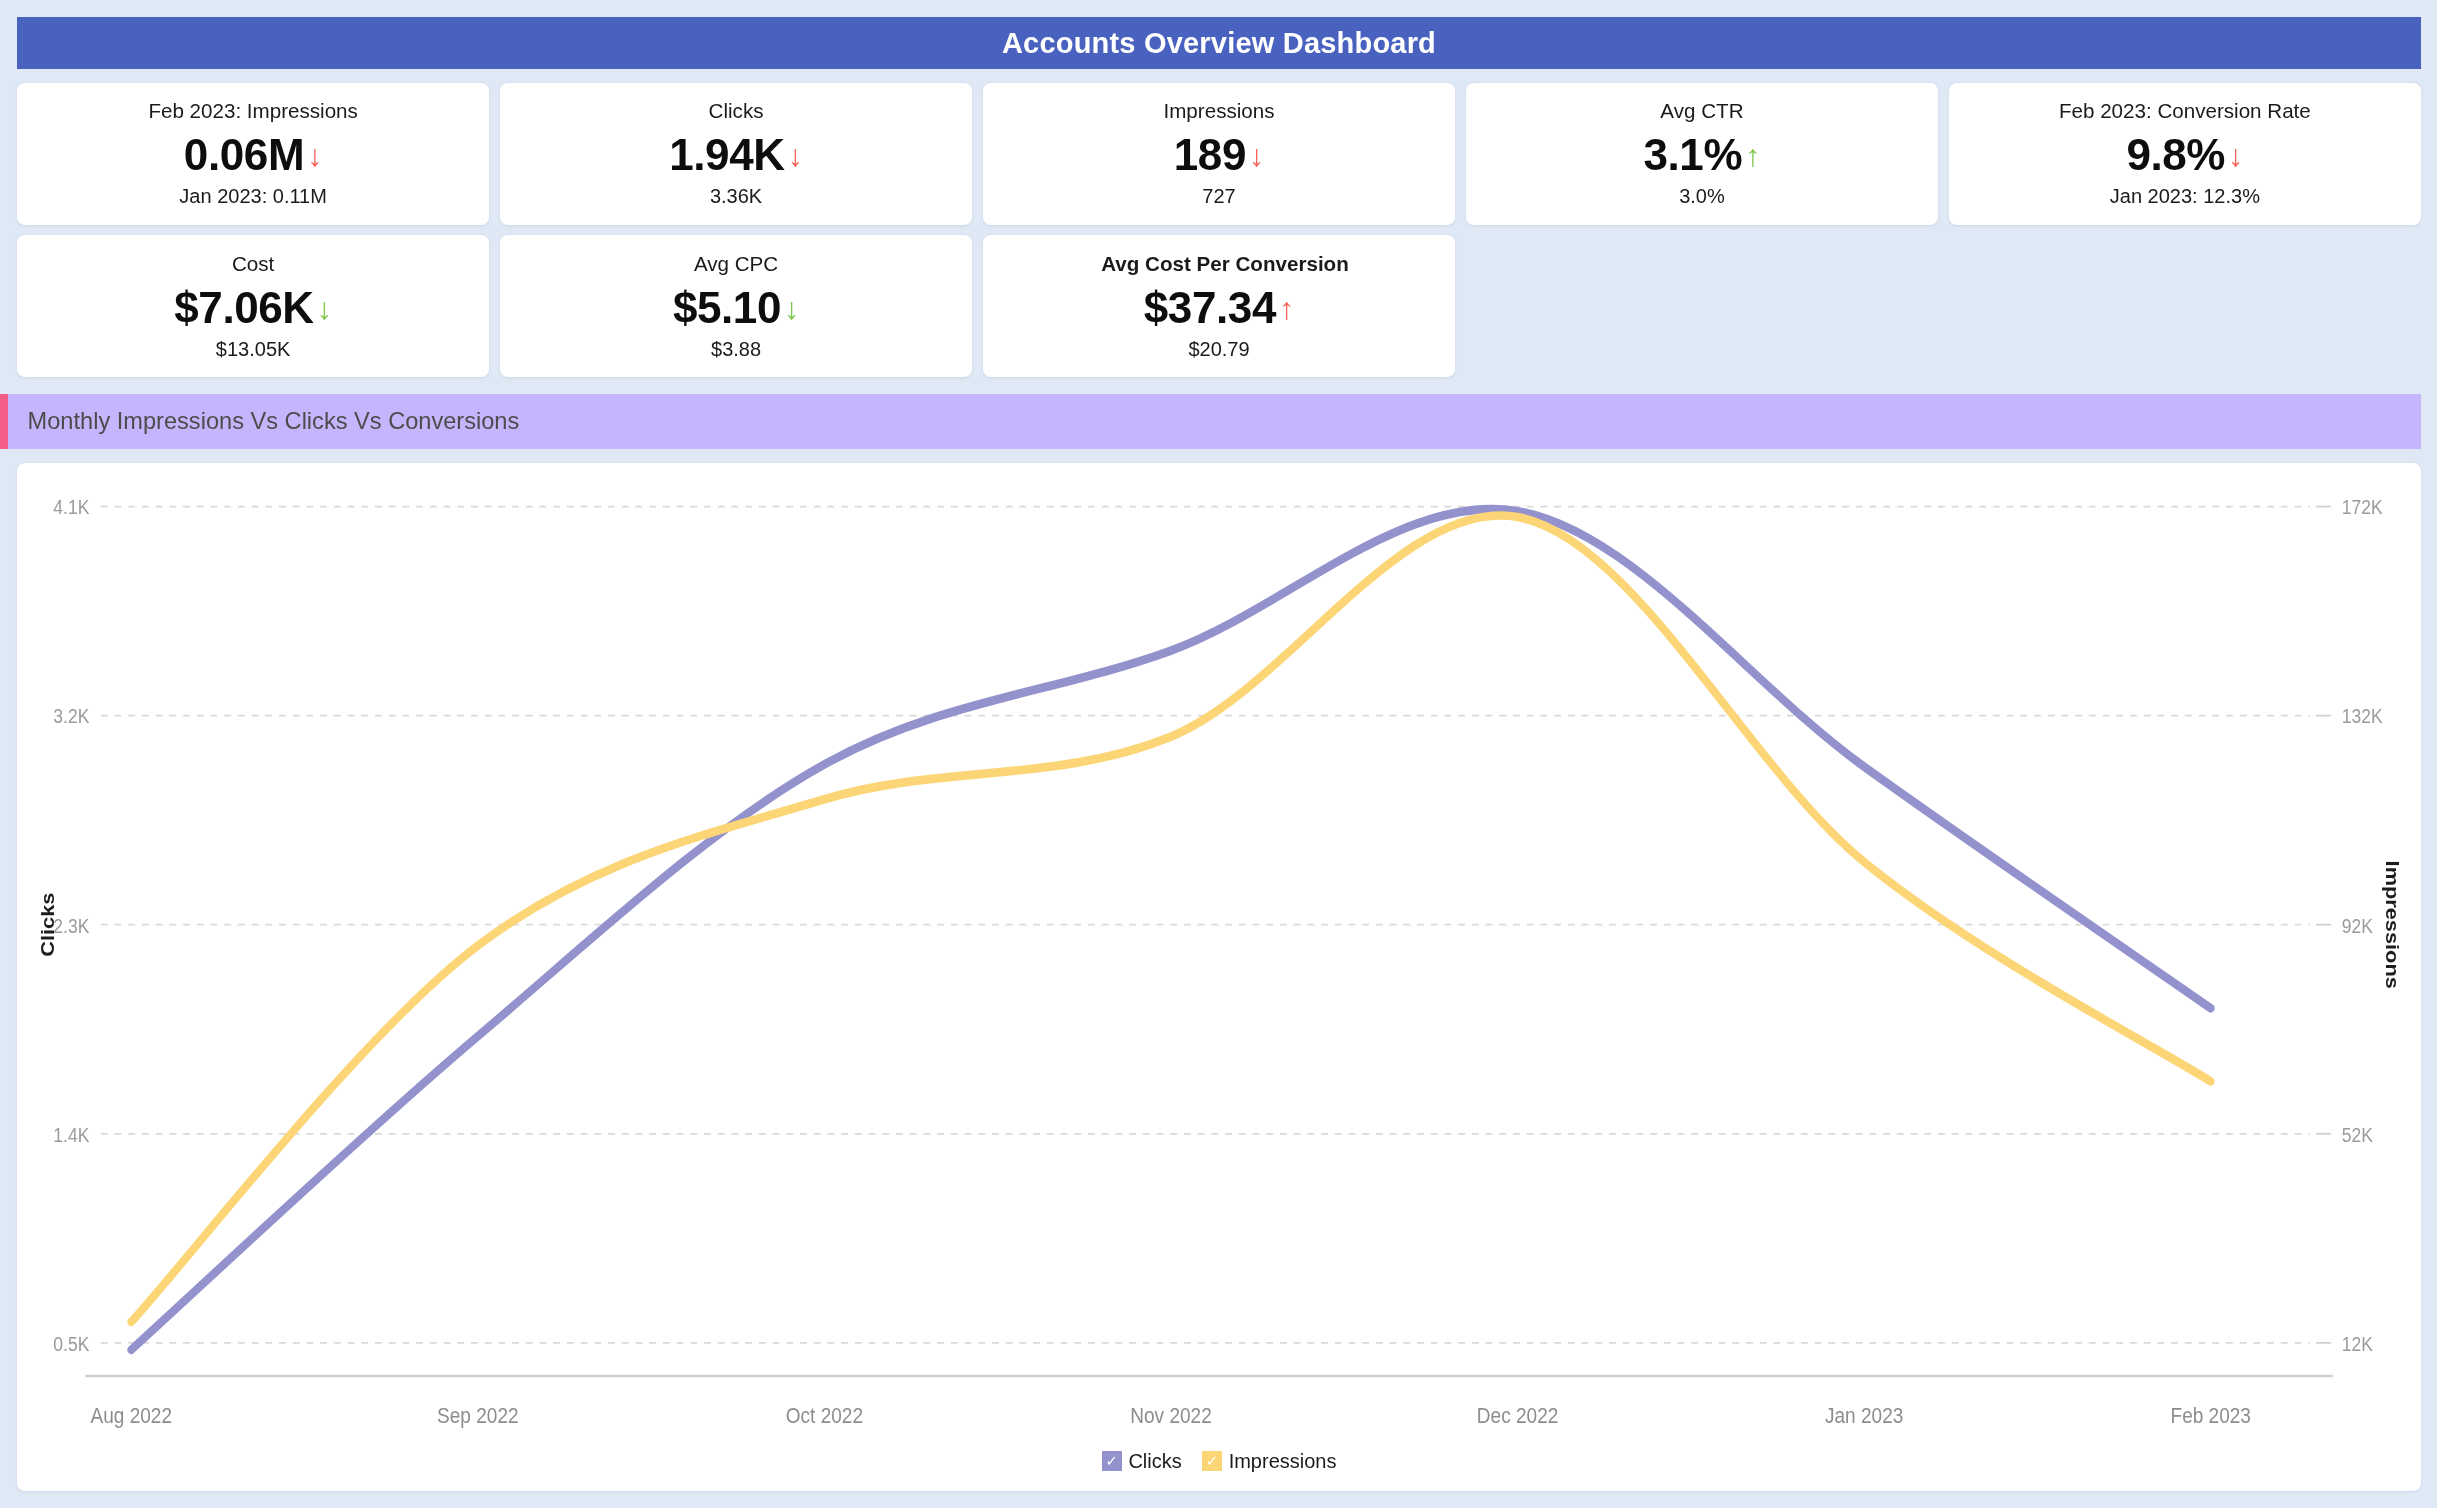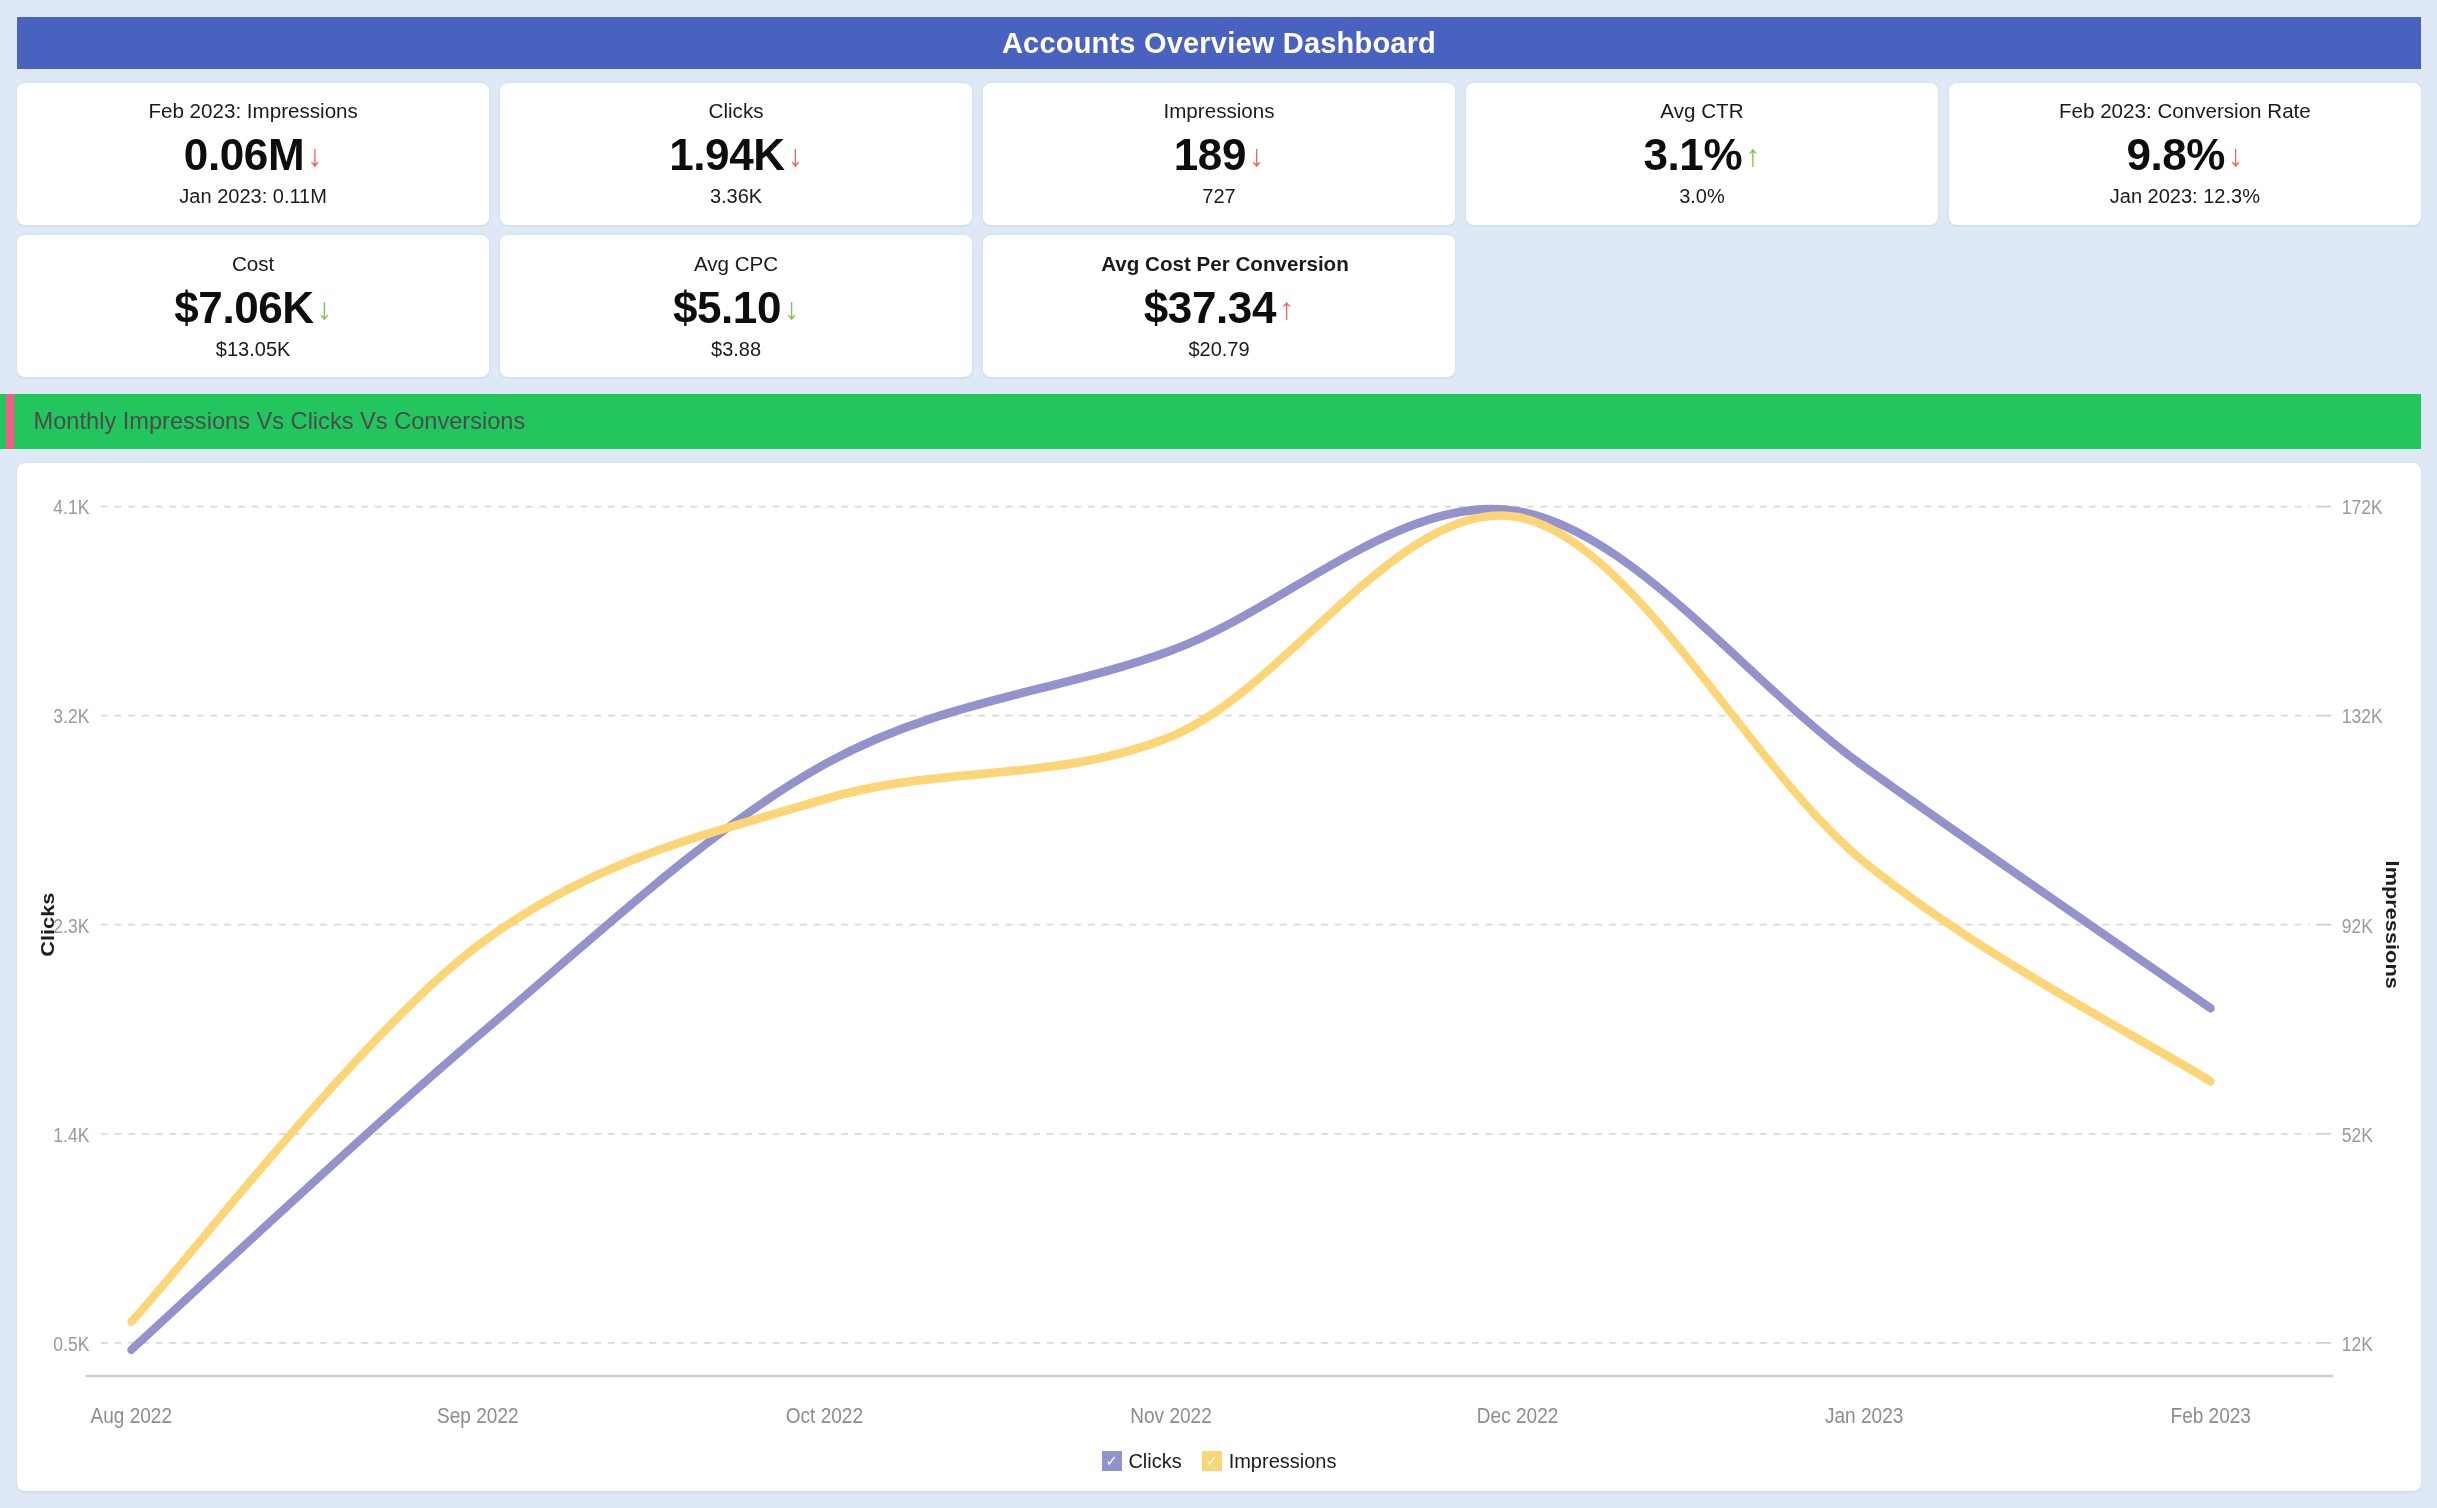--- a/index.html
+++ b/index.html
@@ -69,24 +69,23 @@
   .kpi-prev {
     font-size: 20px;
     color: #1b1b1b;
     text-align: right;
   }
 
   
   .section-header {
     margin: 17px 17px 0 0;
     height: 55px;
-    background: #22c55e;
+    background: #c4b5fd;
     display: flex; align-items: center;
     position: relative;
-    padding-left: 6px;
   }
   .section-accent {
     width: 7.6px; height: 55px;
     background: #f45e86;
     flex: 0 0 auto;
   }
   .section-title {
     margin-left: 20px;
     font-size: 23.6px;
     color: #4c4c4c;

